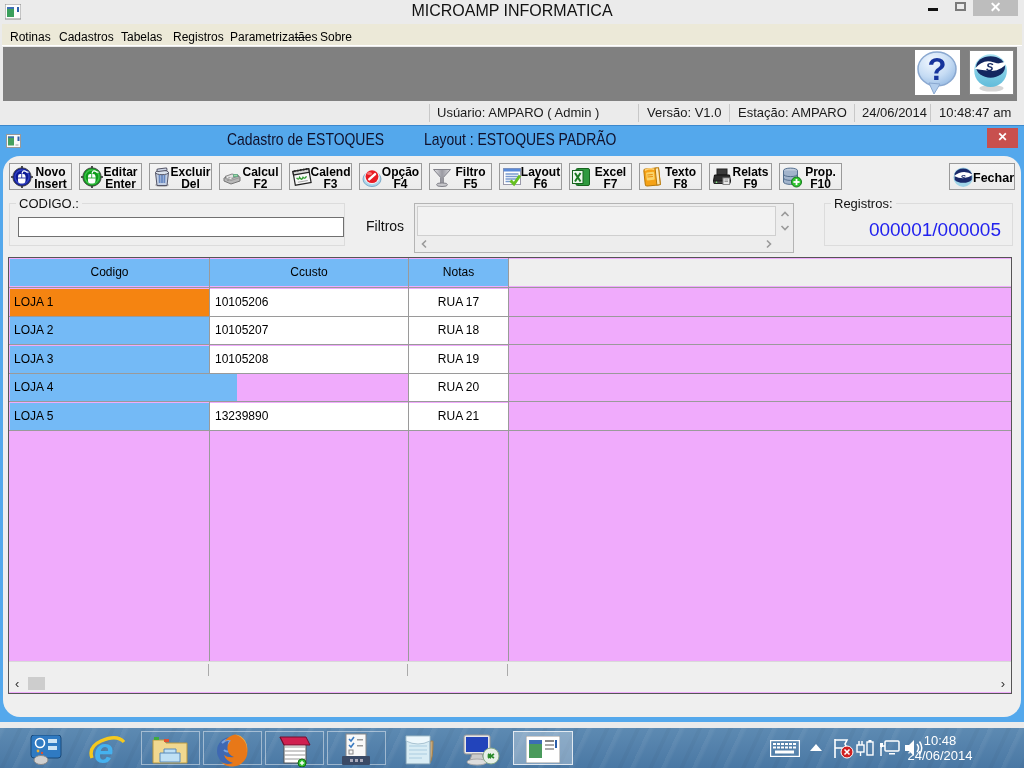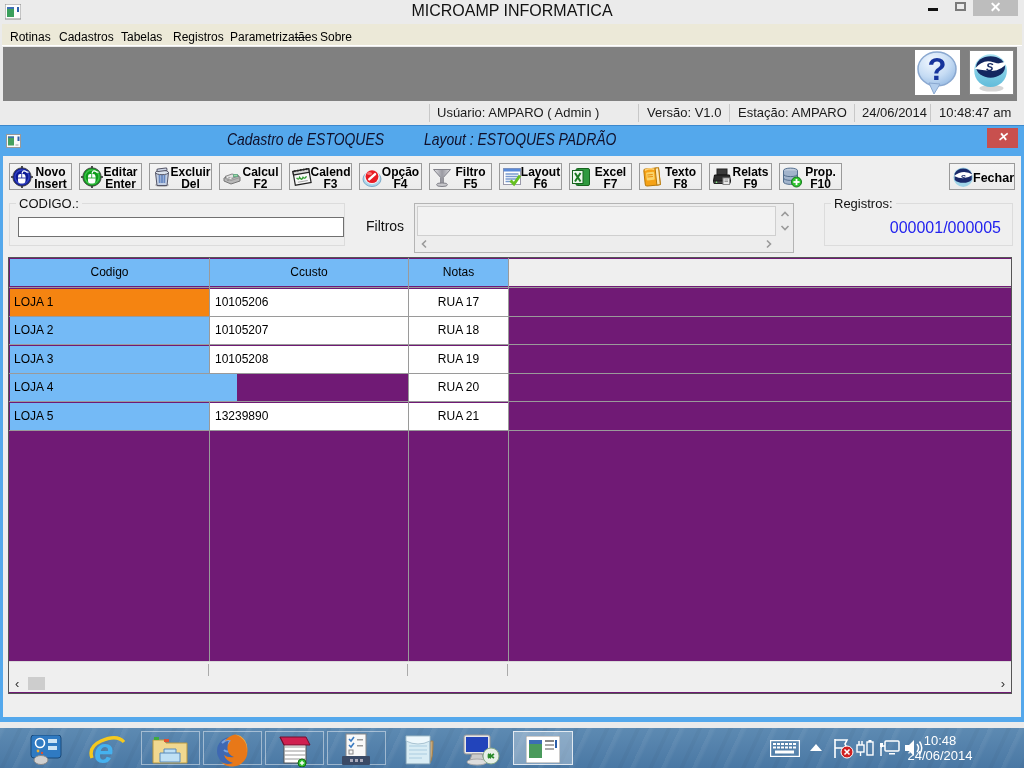--- a/index.html
+++ b/index.html
@@ -24,48 +24,48 @@
   #helpbtn { left:912px; }
   #webbtn  { left:966px; border:1px solid #888; padding:1px; }
 
   
   #statusbar { left:0; top:101px; width:1024px; height:23px; background:#ebebeb; font-size:13px; color:#1a1a1a; }
   #statusbar .sep { position:absolute; top:3px; width:1px; height:18px; background:#c8c8c8; }
   #statusbar span { position:absolute; top:4px; white-space:pre; }
 
   
   #childwin { left:0; top:125px; width:1024px; height:597px; background:#54a8ec; border-top:1px solid #3c88cc; }
-  #childtitle { left:0; top:1px; width:1024px; height:29px; color:#10102a;font-style:italic; }
+  #childtitle { left:0; top:1px; width:1024px; height:29px; color:#10102a; }
   #ct1 { left:227px; top:3px; font-size:17px; transform:scaleX(.82); transform-origin:0 0; }
   #ct2 { left:424px; top:3px; font-size:17px; transform:scaleX(.82); transform-origin:0 0; }
   #childclose { left:987px; top:1px; width:31px; height:20px; background:#c8504e; color:#fff; font-weight:bold; font-size:12px; text-align:center; line-height:19px; }
-  #childbody { left:3px; top:30px; width:1018px; height:561px; background:#efefef; }
+  #childbody { left:3px; top:30px; width:1018px; height:561px; background:#efefef;border-radius:17px; }
 
   
   .tb { top:7px; width:63px; height:27px; background:linear-gradient(#f4f4f4,#ececec); border:1px solid #9a9a9a; }
   .tb .txt { position:absolute; left:19px; top:0; width:43px; height:27px; font-size:12px; font-weight:bold; text-align:center; line-height:12px; padding-top:2px; color:#000; }
   .tb svg { position:absolute; left:1px; top:2px; }
   #fechar { left:946px; top:7px; width:66px; height:27px; background:linear-gradient(#f4f4f4,#ececec); border:1px solid #9a9a9a; }
   #fechar span { position:absolute; left:23px; top:7px; font-weight:bold; font-size:12.5px; }
   #fechar svg { position:absolute; left:1px; top:1px; }
 
   
   fieldset { position:absolute; border:1px solid #dcdcdc; }
   fieldset legend { font-size:13px; color:#111; margin-left:6px; padding:0 3px; }
   #fs-codigo { left:6px; top:40px; width:336px; height:50px; }
   #codinput { left:15px; top:61px; width:326px; height:20px; background:#fff; border:1px solid #707070; }
   #lbl-filtros { left:363px; top:62px; font-size:14px; color:#111; }
   #filtbox { left:411px; top:47px; width:380px; height:50px; border:1px solid #b4b4b4; background:#ededed; }
   #filtbox .varr { position:absolute; right:3px; }
   #filtbox .harr { position:absolute; bottom:3px; }
   #fs-reg { left:821px; top:40px; width:189px; height:50px; }
-  #regval { left:821px; top:63px; width:177px; text-align:right; font-size:16px; color:#2222ee; }
-
-  
-  #grid { left:5px; top:101px; width:1004px; height:437px; background:#701a75; border:1px solid #555; }
+  #regval { left:821px; top:63px; width:177px; text-align:right; font-size:19px; color:#2222ee; }
+
+  
+  #grid { left:5px; top:101px; width:1004px; height:437px; background:#f0abfc; border:1px solid #555; }
   .hcell { top:1px; height:27px; background:#74baf6; font-size:12px; text-align:center; line-height:27px; color:#000; }
   .cell { height:27px; font-size:12px; line-height:27px; color:#000; white-space:pre; }
   .c-blue { background:#74baf6; padding-left:4px; }
   .c-orange { background:#f58411; padding-left:4px; }
   .c-white { background:#fff; padding-left:5px; }
   .c-center { background:#fff; text-align:center; }
   .gline { background:#9a9a9a; }
   #gfooter { left:0px; top:403px; width:1002px; height:15px; background:#efefef; border-top:1px solid #d9d9d9; }
   #gscroll { left:0px; top:418px; width:1002px; height:16px; background:#efefef; }
   #gscroll .arr { position:absolute; top:0px; font-size:13px; color:#333; font-family:'Liberation Sans'; }

